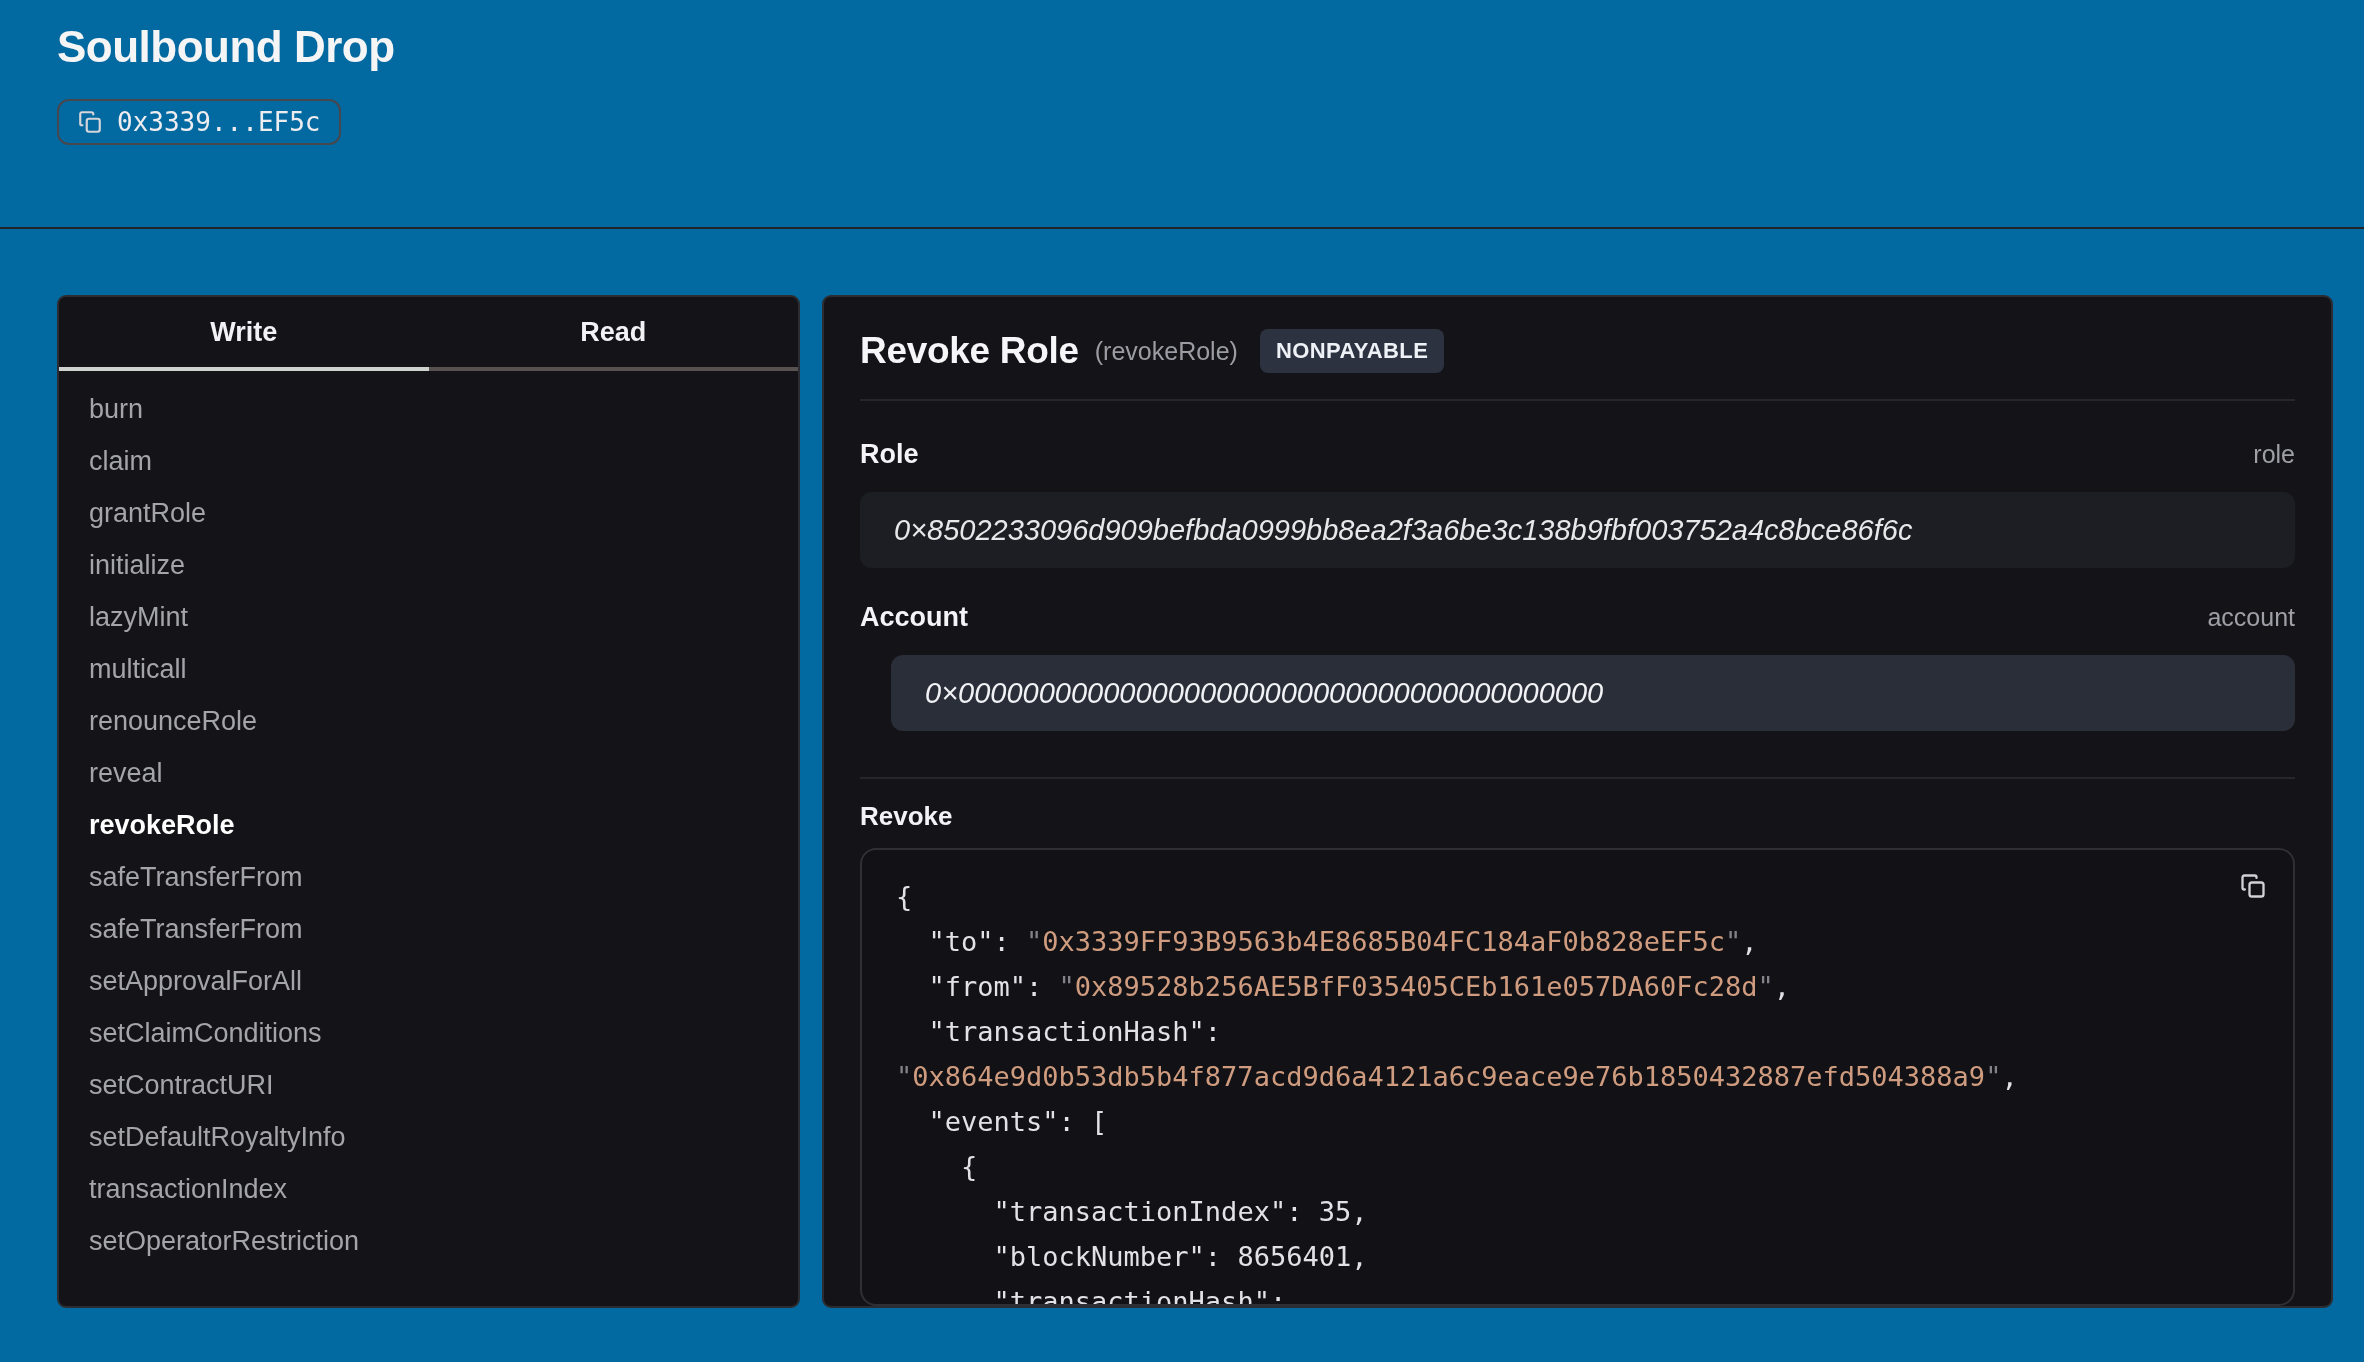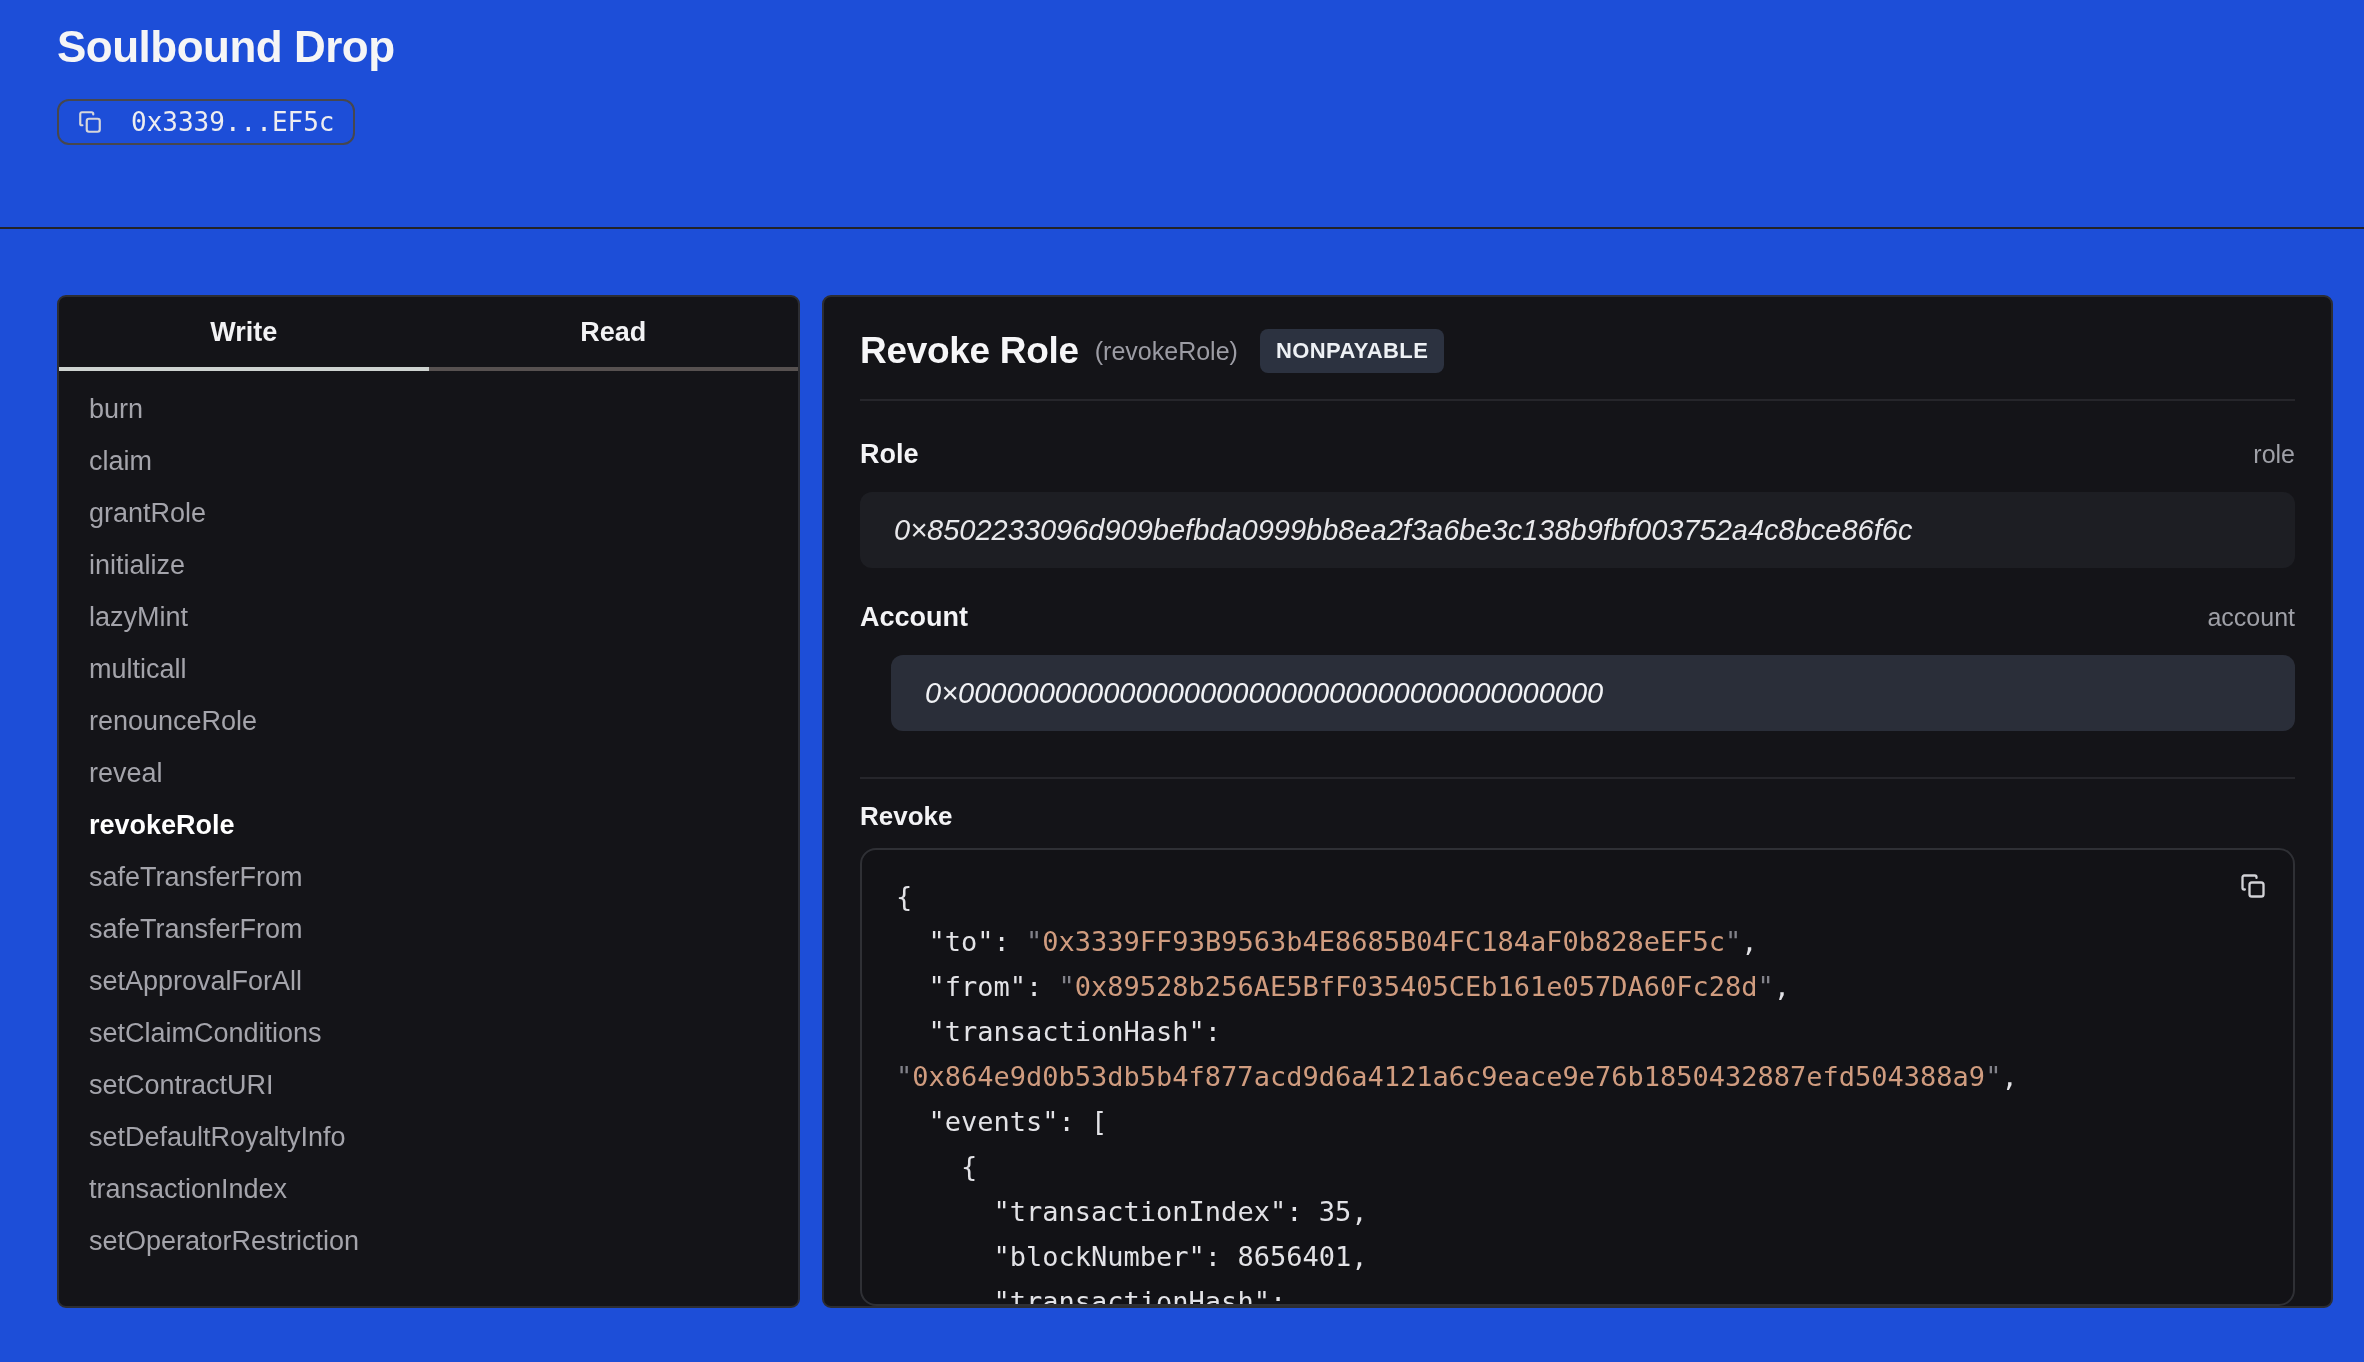--- a/index.html
+++ b/index.html
@@ -1,23 +1,23 @@
 <!DOCTYPE html>
 <html><head>
 <meta charset="utf-8">
 <style>
   html,body{margin:0;padding:0;background:#0e0e10;}
-  .page{position:relative;width:2364px;height:1362px;background:#1d4ed8;
+  .page{position:relative;width:2364px;height:1362px;background:#0369a1;
         font-family:"Liberation Sans",sans-serif;overflow:hidden;}
 
   
   .hdr{position:absolute;left:57px;top:0;}
   .hdr h1{margin:0;padding-top:22px;font-size:44px;font-weight:700;
           color:#f5f5f6;letter-spacing:-0.5px;}
-  .addr-btn{margin-top:27px;display:inline-flex;align-items:center;gap:28px;
+  .addr-btn{margin-top:27px;display:inline-flex;align-items:center;gap:14px;
             height:46px;padding:0 18px;background:transparent;
             border:2px solid #47474d;border-radius:12px;cursor:pointer;
             color:#ededf0;font-family:"DejaVu Sans Mono",monospace;font-size:26px;}
   .hdr-divider{position:absolute;left:0;top:227px;width:2364px;height:0;
                border-top:2px solid #232328;}
 
   
   .main{position:absolute;left:57px;top:295px;width:2276px;height:1013px;
         display:flex;gap:22px;}
   .panel{border:2px solid #2c2d32;border-radius:9px;background:#141418;

